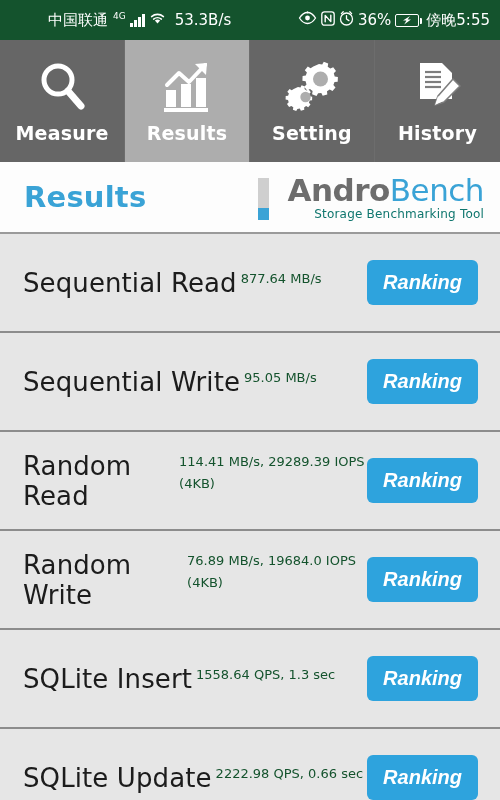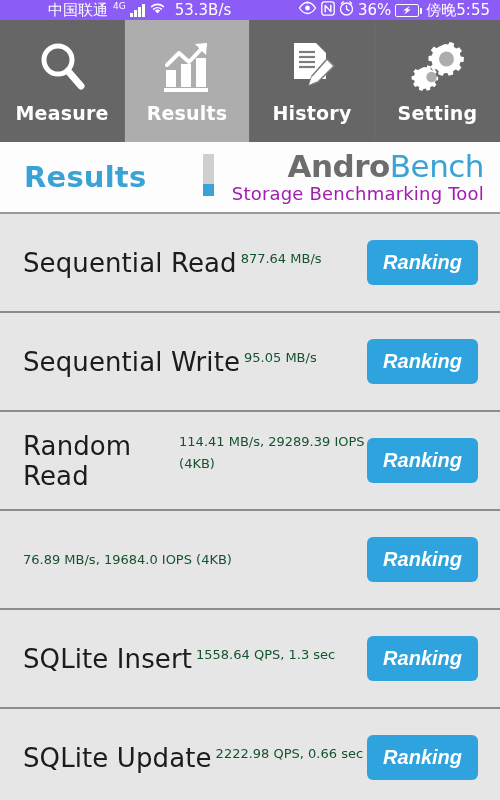--- a/index.html
+++ b/index.html
@@ -5,22 +5,22 @@
   * { margin:0; padding:0; box-sizing:border-box; }
   html,body { width:500px; height:800px; }
   body {
     font-family:"DejaVu Sans", sans-serif;
     background:#e6e6e6;
     overflow:hidden;
   }
 
   
   .statusbar{
-    height:20px; width:500px;
-    background:#8b5cf6; color:#fff;
+    height:40px; width:500px;
+    background:#14532d; color:#fff;
     display:flex; align-items:center; justify-content:space-between;
     padding:0 10px;
     font-size:15px;
     font-family:"DejaVu Sans", sans-serif;
   }
   .sb-left, .sb-right{ display:flex; align-items:center; gap:4px; }
   .sb-left{ margin-left:38px; }
   .carrier{ font-size:15px; letter-spacing:0; }
   .gen{ font-size:9px; vertical-align:top; position:relative; top:-4px; margin-left:1px;}
   .bars{ display:flex; align-items:flex-end; gap:1px; height:13px; }
@@ -66,21 +66,21 @@
   }
   .page-title{ color:#3aa3d6; font-size:29px; font-weight:bold; letter-spacing:.2px;}
   .logo{ display:flex; align-items:flex-start; gap:18px; }
   .logo-bar{ width:11px; height:42px; display:flex; flex-direction:column; margin-top:4px;}
   .logo-bar .top{ flex:1; background:#cfcfcf; }
   .logo-bar .bot{ height:12px; background:#3aa3d6; }
   .logo-text{ display:flex; flex-direction:column; align-items:flex-end; }
   .logo-word{ font-size:31px; line-height:32px; letter-spacing:-0.5px;}
   .logo-word .andro{ color:#6d6d6d; font-weight:bold; }
   .logo-word .bench{ color:#3aa3d6; font-weight:normal; }
-  .logo-tag{ font-size:18px; color:#a21caf; letter-spacing:.2px; margin-top:1px;}
+  .logo-tag{ font-size:12px; color:#0f766e; letter-spacing:.2px; margin-top:1px;}
 
   
   .list{ width:500px; background:#e6e6e6; }
   .row{
     height:99px; width:500px;
     display:flex; align-items:center; justify-content:space-between;
     padding:0 22px 0 23px;
     border-bottom:2px solid #8c8c8c;
     background:#e6e6e6;
     cursor:pointer;
@@ -164,54 +164,54 @@
       <svg width="54" height="52" viewBox="0 0 54 52">
         <rect x="6" y="30" width="10" height="17" fill="#fff"></rect>
         <rect x="21" y="24" width="10" height="23" fill="#fff"></rect>
         <rect x="36" y="18" width="10" height="29" fill="#fff"></rect>
         <rect x="4" y="48" width="44" height="4" fill="#fff"></rect>
         <path d="M7 25 L19 13 L29 22 L45 5" stroke="#fff" stroke-width="4" fill="none" stroke-linejoin="round" stroke-linecap="round"></path>
         <path d="M35 4 L47 3 L46 15 Z" fill="#fff"></path>
       </svg>
     </span>
     <span class="tab-label">Results</span>
+  </div>
+
+  <div class="tab">
+    <span class="tab-icon">
+      <svg width="54" height="52" viewBox="0 0 54 52">
+        <g fill="#fff">
+          <path d="M34 4 l3.2 .5 1.6 -2.8 4.4 1.8 -.5 3.2 2.6 1.9 2.9 -1.4 2.8 3.8 -2.2 2.3 .9 3.1 3.2 .6 -.2 4.7 -3.2 .4 -1.1 3 2.1 2.4 -3 3.6 -2.8 -1.6 -2.7 1.7 .3 3.2 -4.6 1.4 -1.4 -2.9 -3.2 .3 -1.6 2.8 -4.4 -1.8 .5 -3.2 -2.6 -1.9 -2.9 1.4 -2.8 -3.8 2.2 -2.3 -.9 -3.1 -3.2 -.6 .2 -4.7 3.2 -.4 1.1 -3 -2.1 -2.4 3 -3.6 2.8 1.6 2.7 -1.7 z"></path>
+        </g>
+        <circle cx="35.5" cy="19" r="7.5" fill="#adadad"></circle>
+        <g fill="#fff">
+          <path d="M13 27 l2.4 .4 1.2 -2.1 3.3 1.3 -.4 2.4 2 1.4 2.2 -1 2.1 2.8 -1.7 1.8 .7 2.3 2.4 .4 -.1 3.5 -2.4 .3 -.8 2.3 1.6 1.8 -2.3 2.7 -2.1 -1.2 -2 1.3 .2 2.4 -3.4 1 -1.1 -2.2 -2.4 .3 -1.2 2.1 -3.3 -1.3 .4 -2.4 -2 -1.4 -2.2 1 -2.1 -2.8 1.7 -1.8 -.7 -2.3 -2.4 -.4 .1 -3.5 2.4 -.3 .8 -2.3 -1.6 -1.8 2.3 -2.7 2.1 1.2 2 -1.3 z"></path>
+        </g>
+        <circle cx="20.5" cy="37" r="5.2" fill="#adadad"></circle>
+      </svg>
+    </span>
+    <span class="tab-label">Setting</span>
   </div>
 
   <div class="tab">
     <span class="tab-icon">
       <svg width="52" height="52" viewBox="0 0 52 52">
         <path d="M8 3 h22 l10 10 v26 h-32 Z" fill="#fff"></path>
         <g stroke="#7d7d7d" stroke-width="2.2">
           <path d="M13 12 h16"></path>
             <path d="M13 17 h16"></path>
             <path d="M13 22 h16"></path>
             <path d="M13 27 h16"></path>
         </g>
         <path d="M41 19 l7 7 l-16 16 l-9 3 l3 -9 Z" fill="#fff" stroke="#7d7d7d" stroke-width="1.6" stroke-linejoin="round"></path>
         <path d="M23 45 l3 -9 l5 5 Z" fill="#fff"></path>
       </svg>
     </span>
     <span class="tab-label">History</span>
   </div>
-
-  <div class="tab">
-    <span class="tab-icon">
-      <svg width="54" height="52" viewBox="0 0 54 52">
-        <g fill="#fff">
-          <path d="M34 4 l3.2 .5 1.6 -2.8 4.4 1.8 -.5 3.2 2.6 1.9 2.9 -1.4 2.8 3.8 -2.2 2.3 .9 3.1 3.2 .6 -.2 4.7 -3.2 .4 -1.1 3 2.1 2.4 -3 3.6 -2.8 -1.6 -2.7 1.7 .3 3.2 -4.6 1.4 -1.4 -2.9 -3.2 .3 -1.6 2.8 -4.4 -1.8 .5 -3.2 -2.6 -1.9 -2.9 1.4 -2.8 -3.8 2.2 -2.3 -.9 -3.1 -3.2 -.6 .2 -4.7 3.2 -.4 1.1 -3 -2.1 -2.4 3 -3.6 2.8 1.6 2.7 -1.7 z"></path>
-        </g>
-        <circle cx="35.5" cy="19" r="7.5" fill="#adadad"></circle>
-        <g fill="#fff">
-          <path d="M13 27 l2.4 .4 1.2 -2.1 3.3 1.3 -.4 2.4 2 1.4 2.2 -1 2.1 2.8 -1.7 1.8 .7 2.3 2.4 .4 -.1 3.5 -2.4 .3 -.8 2.3 1.6 1.8 -2.3 2.7 -2.1 -1.2 -2 1.3 .2 2.4 -3.4 1 -1.1 -2.2 -2.4 .3 -1.2 2.1 -3.3 -1.3 .4 -2.4 -2 -1.4 -2.2 1 -2.1 -2.8 1.7 -1.8 -.7 -2.3 -2.4 -.4 .1 -3.5 2.4 -.3 .8 -2.3 -1.6 -1.8 2.3 -2.7 2.1 1.2 2 -1.3 z"></path>
-        </g>
-        <circle cx="20.5" cy="37" r="5.2" fill="#adadad"></circle>
-      </svg>
-    </span>
-    <span class="tab-label">Setting</span>
-  </div>
 </div>
 
 <div class="header">
   <div class="page-title">Results</div>
   <div class="logo">
     <div class="logo-bar">
       <div class="top"></div>
         <div class="bot"></div>
     </div>
     <div class="logo-text">
@@ -244,20 +244,21 @@
   <div class="row">
     <div class="row-texts">
       <div class="row-title">Random Read</div>
       <div class="row-sub">114.41 MB/s, 29289.39 IOPS (4KB)</div>
     </div>
     <button class="rank-btn">Ranking</button>
   </div>
 
   <div class="row">
     <div class="row-texts">
+      <div class="row-title">Random Write</div>
       <div class="row-sub">76.89 MB/s, 19684.0 IOPS (4KB)</div>
     </div>
     <button class="rank-btn">Ranking</button>
   </div>
 
   <div class="row">
     <div class="row-texts">
       <div class="row-title">SQLite Insert</div>
       <div class="row-sub">1558.64 QPS, 1.3 sec</div>
     </div>

